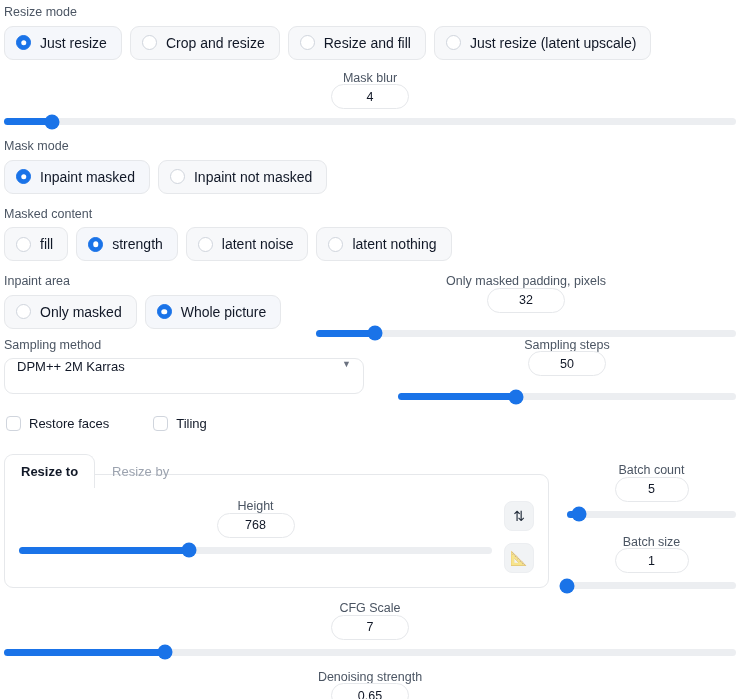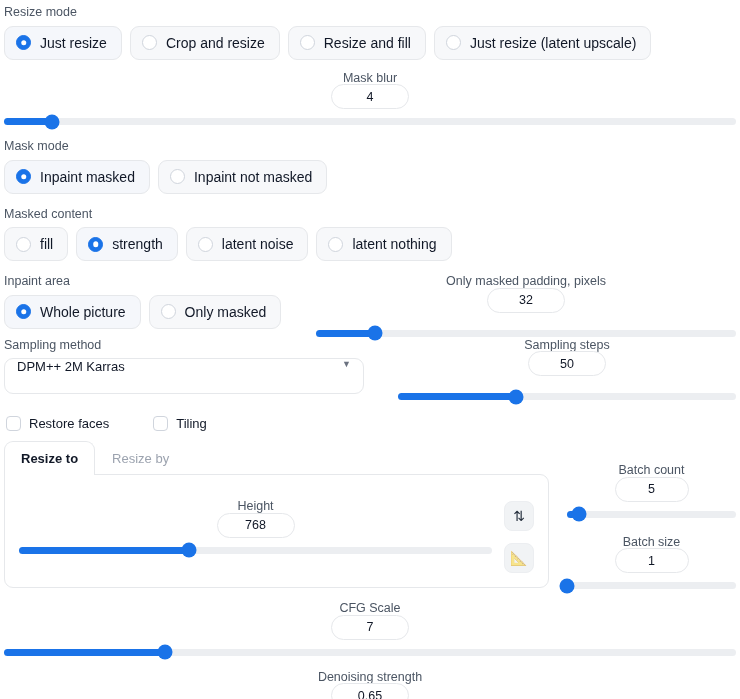--- a/index.html
+++ b/index.html
@@ -89,21 +89,21 @@
     width: 15px; height: 15px; border-radius: 4px;
     border: 1.5px solid #d0d5dd; background: #fff; flex: none;
   }
 
   
   .tabs { display: flex; align-items: flex-end; }
   .tab {
     font-size: 13px; padding: 9px 16px;
     border: 1px solid transparent; border-bottom: none;
     border-radius: 9px 9px 0 0; cursor: pointer;
-    color: #9ca3af; position: relative; top: 1px;
+    color: #9ca3af; position: relative; top: 14px;
   }
   .tab.active {
     color: #111827; font-weight: bold;
     background: #fff; border-color: #e6e8eb;
   }
   .panel {
     border: 1px solid #e6e8eb; border-radius: 0 9px 9px 9px;
     padding: 12px 14px 14px 14px; background: #fff;
   }
 
@@ -185,27 +185,27 @@
         <span class="dot"></span>
         <span>latent nothing</span>
       </div>
     </div>
   </div>
 
   <div style="margin-top:14px; display:flex; gap:22px; align-items:flex-start">
     <div style="width:290px">
       <span class="label">Inpaint area</span>
       <div class="radio-row">
+        <div class="chip">
+          <span class="dot"></span>
+          <span>Only masked</span>
+        </div>
         <div class="chip sel">
           <span class="dot"></span>
           <span>Whole picture</span>
-        </div>
-        <div class="chip">
-          <span class="dot"></span>
-          <span>Only masked</span>
         </div>
       </div>
     </div>
     <div class="slider-block" style="flex:1">
       <div class="slider-head">
         <span class="label" style="margin:0">Only masked padding, pixels</span>
         <div class="numbox">32</div>
       </div>
       <div class="track" style="margin-top:17px">
         <div class="fill" id="f-omp" style="width: 14%;"></div>

